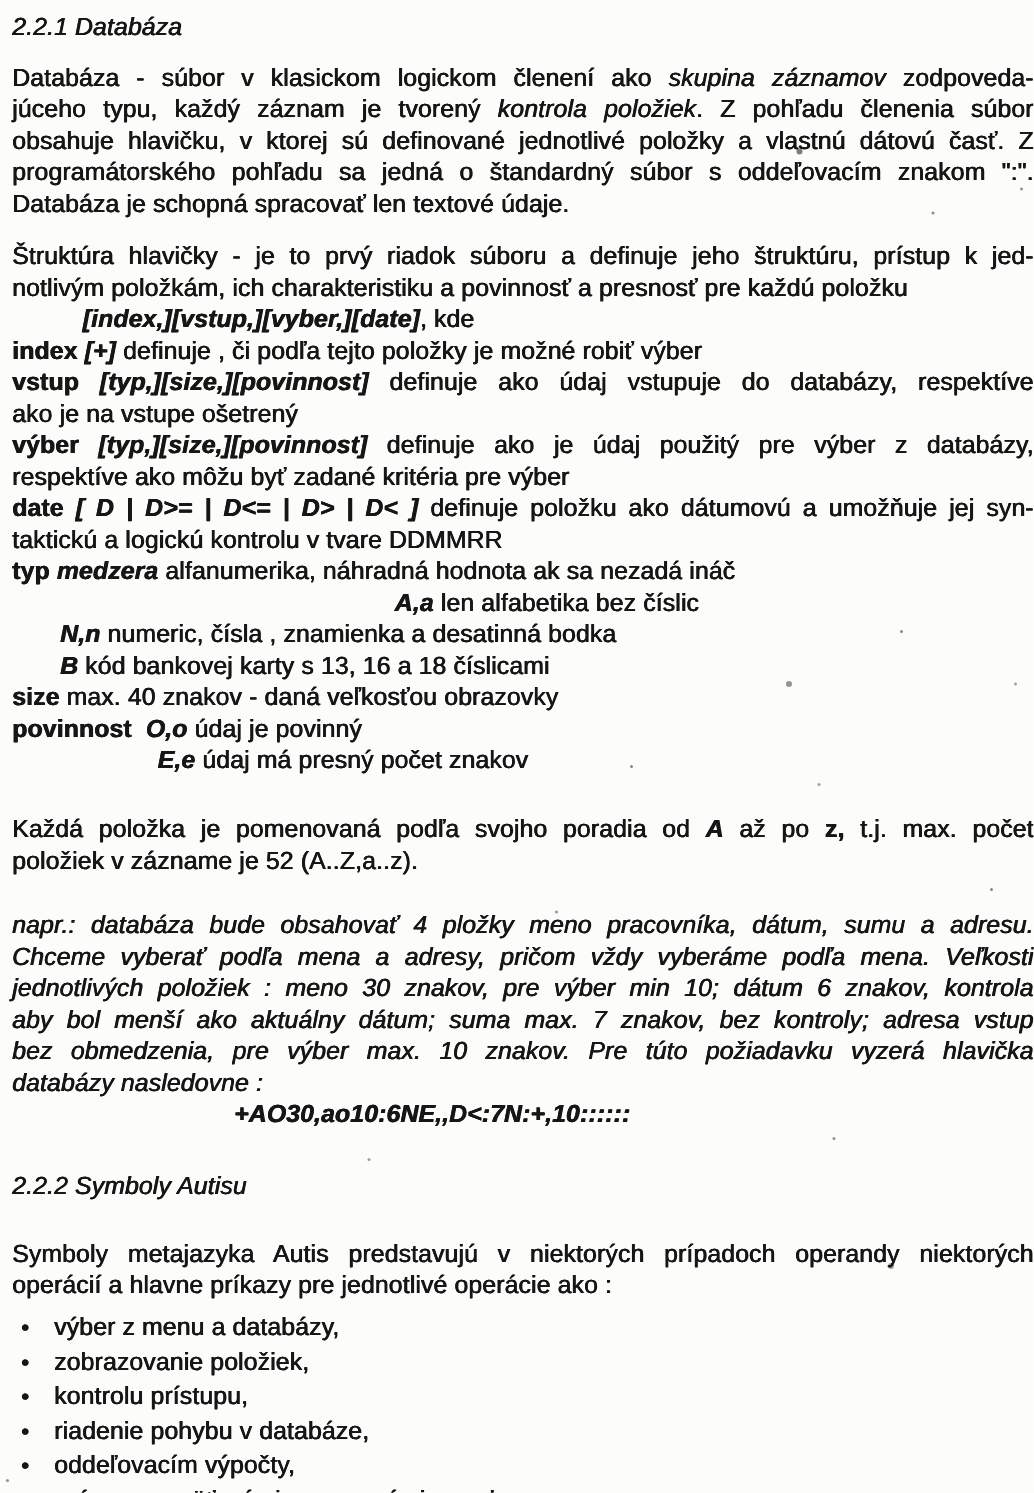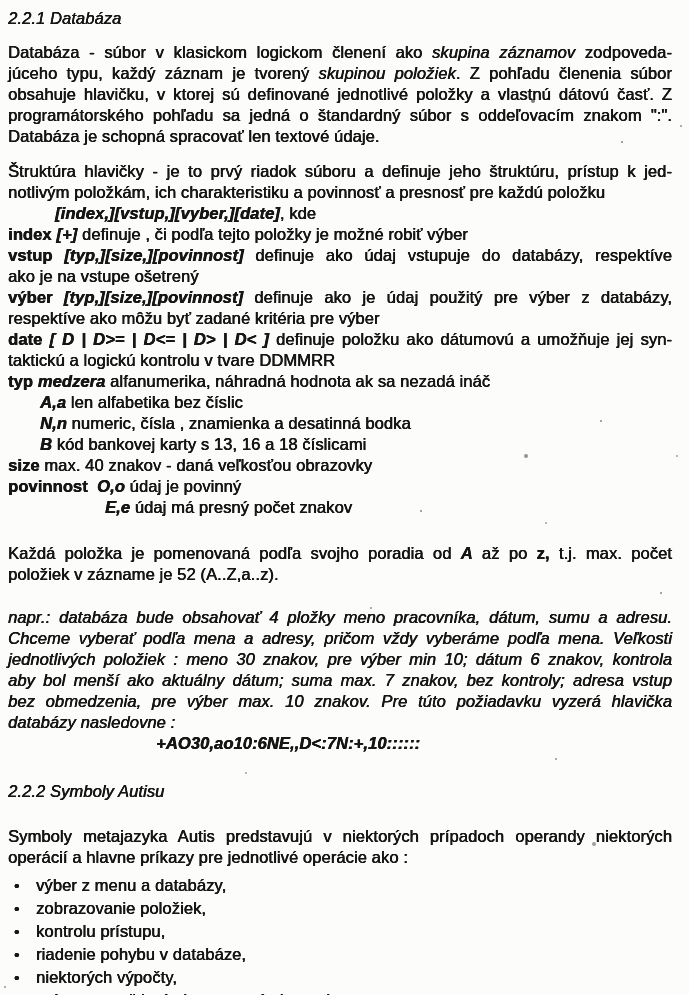--- a/index.html
+++ b/index.html
@@ -6,21 +6,21 @@
   body {
     width: 689px; height: 995px;
     margin: 0; overflow: hidden;
     background: #fcfcfa;
     font-family: "Liberation Sans", "DejaVu Sans", sans-serif;
     color: #161616;
   }
   .page {
     position: relative;
     width: 689px; height: 995px;
-    padding: 0 17px 0 8px;
+    padding: 0 0 0 8px;
     box-sizing: border-box;
     overflow: hidden;
   }
   
   .page::after {
     content: "";
     position: absolute; left: 0; top: 0; width: 2px; height: 2px;
     background: transparent; border-radius: 50%;
     box-shadow:
       532px 100px 0 1px rgba(20,20,20,.55),
@@ -66,38 +66,38 @@
 </style>
 </head>
 <body>
 
 <div class="page">
     <div class="block heading" style="margin-top: 8px;">
       <div class="line"><span class="run-i">2.2.1 Databáza</span></div>
     </div>
     <div class="block para" style="margin-top: 13px;">
       <div class="line just"><span class="run">Databáza - súbor v klasickom logickom členení ako </span><span class="run-i">skupina záznamov</span><span class="run"> zodpoveda-</span></div>
-      <div class="line just"><span class="run">júceho typu, každý záznam je tvorený </span><span class="run-i">skupinou položiek</span><span class="run">. Z pohľadu členenia súbor</span></div>
+      <div class="line just"><span class="run">júceho typu, každý záznam je tvorený </span><span class="run-i">kontrola položiek</span><span class="run">. Z pohľadu členenia súbor</span></div>
       <div class="line just"><span class="run">obsahuje hlavičku, v ktorej sú definované jednotlivé položky a vlastnú dátovú časť. Z</span></div>
       <div class="line just"><span class="run">programátorského pohľadu sa jedná o štandardný súbor s oddeľovacím znakom ":".</span></div>
       <div class="line"><span class="run">Databáza je schopná spracovať len textové údaje.</span></div>
     </div>
     <div class="block para" style="margin-top: 14px;">
       <div class="line just"><span class="run">Štruktúra hlavičky - je to prvý riadok súboru a definuje jeho štruktúru, prístup k jed-</span></div>
       <div class="line"><span class="run">notlivým položkám, ich charakteristiku a povinnosť a presnosť pre každú položku</span></div>
       <div class="line" style="padding-left: 47px;"><span class="run-bi">[index,][vstup,][vyber,][date]</span><span class="run">, kde</span></div>
       <div class="line"><span class="run-b">index</span><span class="run"> </span><span class="run-bi">[+]</span><span class="run"> definuje , či podľa tejto položky je možné robiť výber</span></div>
       <div class="line just"><span class="run-b">vstup</span><span class="run"> </span><span class="run-bi">[typ,][size,][povinnost]</span><span class="run"> definuje ako údaj vstupuje do databázy, respektíve</span></div>
       <div class="line"><span class="run">ako je na vstupe ošetrený</span></div>
       <div class="line just"><span class="run-b">výber</span><span class="run"> </span><span class="run-bi">[typ,][size,][povinnost]</span><span class="run"> definuje ako je údaj použitý pre výber z databázy,</span></div>
       <div class="line"><span class="run">respektíve ako môžu byť zadané kritéria pre výber</span></div>
       <div class="line just"><span class="run-b">date</span><span class="run"> </span><span class="run-bi">[ D | D&gt;= | D&lt;= | D&gt; | D&lt; ]</span><span class="run"> definuje položku ako dátumovú a umožňuje jej syn-</span></div>
       <div class="line"><span class="run">taktickú a logickú kontrolu v tvare DDMMRR</span></div>
       <div class="line"><span class="run-b">typ</span><span class="run"> </span><span class="run-bi">medzera</span><span class="run"> alfanumerika, náhradná hodnota ak sa nezadá ináč</span></div>
-      <div class="line" style="padding-left: 32px;"><span class="run-bi">A,a</span><span class="run"> len alfabetika bez číslic</span></div>
+      <div class="line" style="padding-left: 32px; text-align: center;"><span class="run-bi">A,a</span><span class="run"> len alfabetika bez číslic</span></div>
       <div class="line" style="padding-left: 32px;"><span class="run-bi">N,n</span><span class="run"> numeric, čísla , znamienka a desatinná bodka</span></div>
       <div class="line" style="padding-left: 32px;"><span class="run-bi">B</span><span class="run"> kód bankovej karty s 13, 16 a 18 číslicami</span></div>
       <div class="line"><span class="run-b">size</span><span class="run"> max. 40 znakov - daná veľkosťou obrazovky</span></div>
       <div class="line"><span class="run-b">povinnost</span><span class="run">&nbsp; </span><span class="run-bi">O,o</span><span class="run"> údaj je povinný</span></div>
       <div class="line" style="padding-left: 97px;"><span class="run-bi">E,e</span><span class="run"> údaj má presný počet znakov</span></div>
     </div>
     <div class="block para" style="margin-top: 25px;">
       <div class="line just"><span class="run">Každá položka je pomenovaná podľa svojho poradia od </span><span class="run-bi">A</span><span class="run"> až po </span><span class="run-b">z,</span><span class="run"> t.j. max. počet</span></div>
       <div class="line"><span class="run">položiek v zázname je 52 (A..Z,a..z).</span></div>
     </div>
@@ -115,16 +115,16 @@
     </div>
     <div class="block para" style="margin-top: 24px;">
       <div class="line just"><span class="run">Symboly metajazyka Autis predstavujú v niektorých prípadoch operandy niektorých</span></div>
       <div class="line"><span class="run">operácií a hlavne príkazy pre jednotlivé operácie ako :</span></div>
     </div>
     <div class="block list" style="margin-top: 6px;">
       <div class="line"><span class="bullet">•</span><span class="run">výber z menu a databázy,</span></div>
       <div class="line"><span class="bullet">•</span><span class="run">zobrazovanie položiek,</span></div>
       <div class="line"><span class="bullet">•</span><span class="run">kontrolu prístupu,</span></div>
       <div class="line"><span class="bullet">•</span><span class="run">riadenie pohybu v databáze,</span></div>
-      <div class="line"><span class="bullet">•</span><span class="run">niektorých výpočty,</span></div>
+      <div class="line"><span class="bullet">•</span><span class="run">oddeľovacím výpočty,</span></div>
       <div class="line"><span class="bullet">•</span><span class="run">prácu s pamäťovými premennými a pod.</span></div>
     </div>
   </div>
 
 </body></html>

